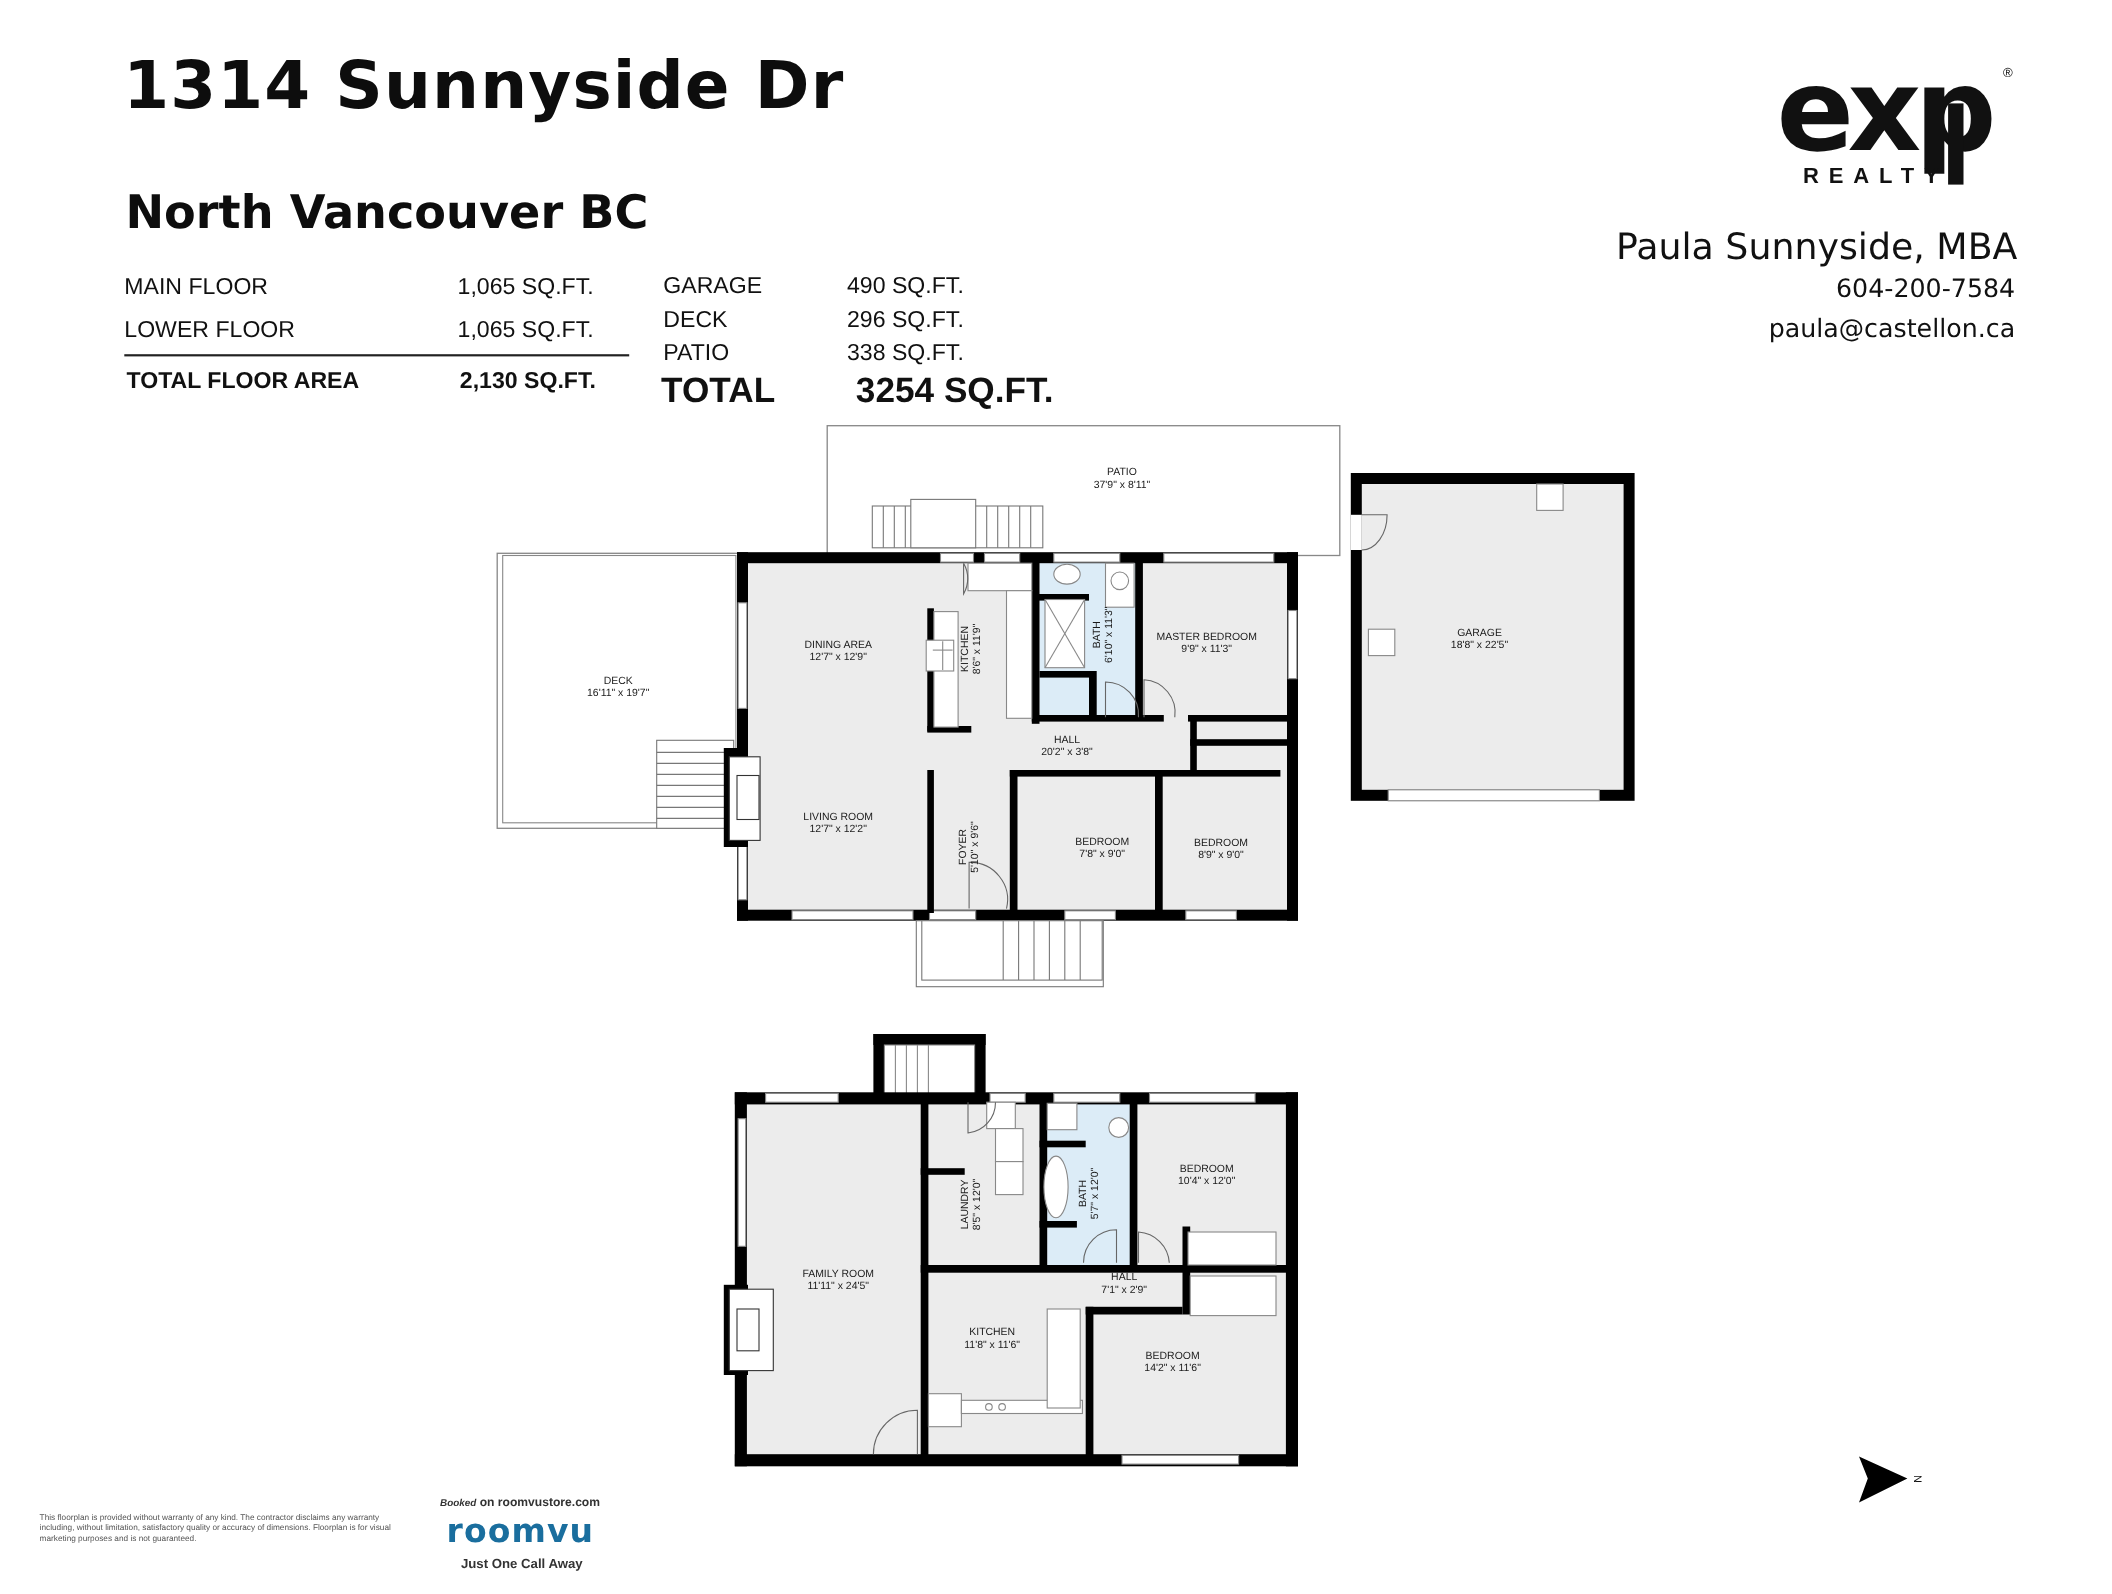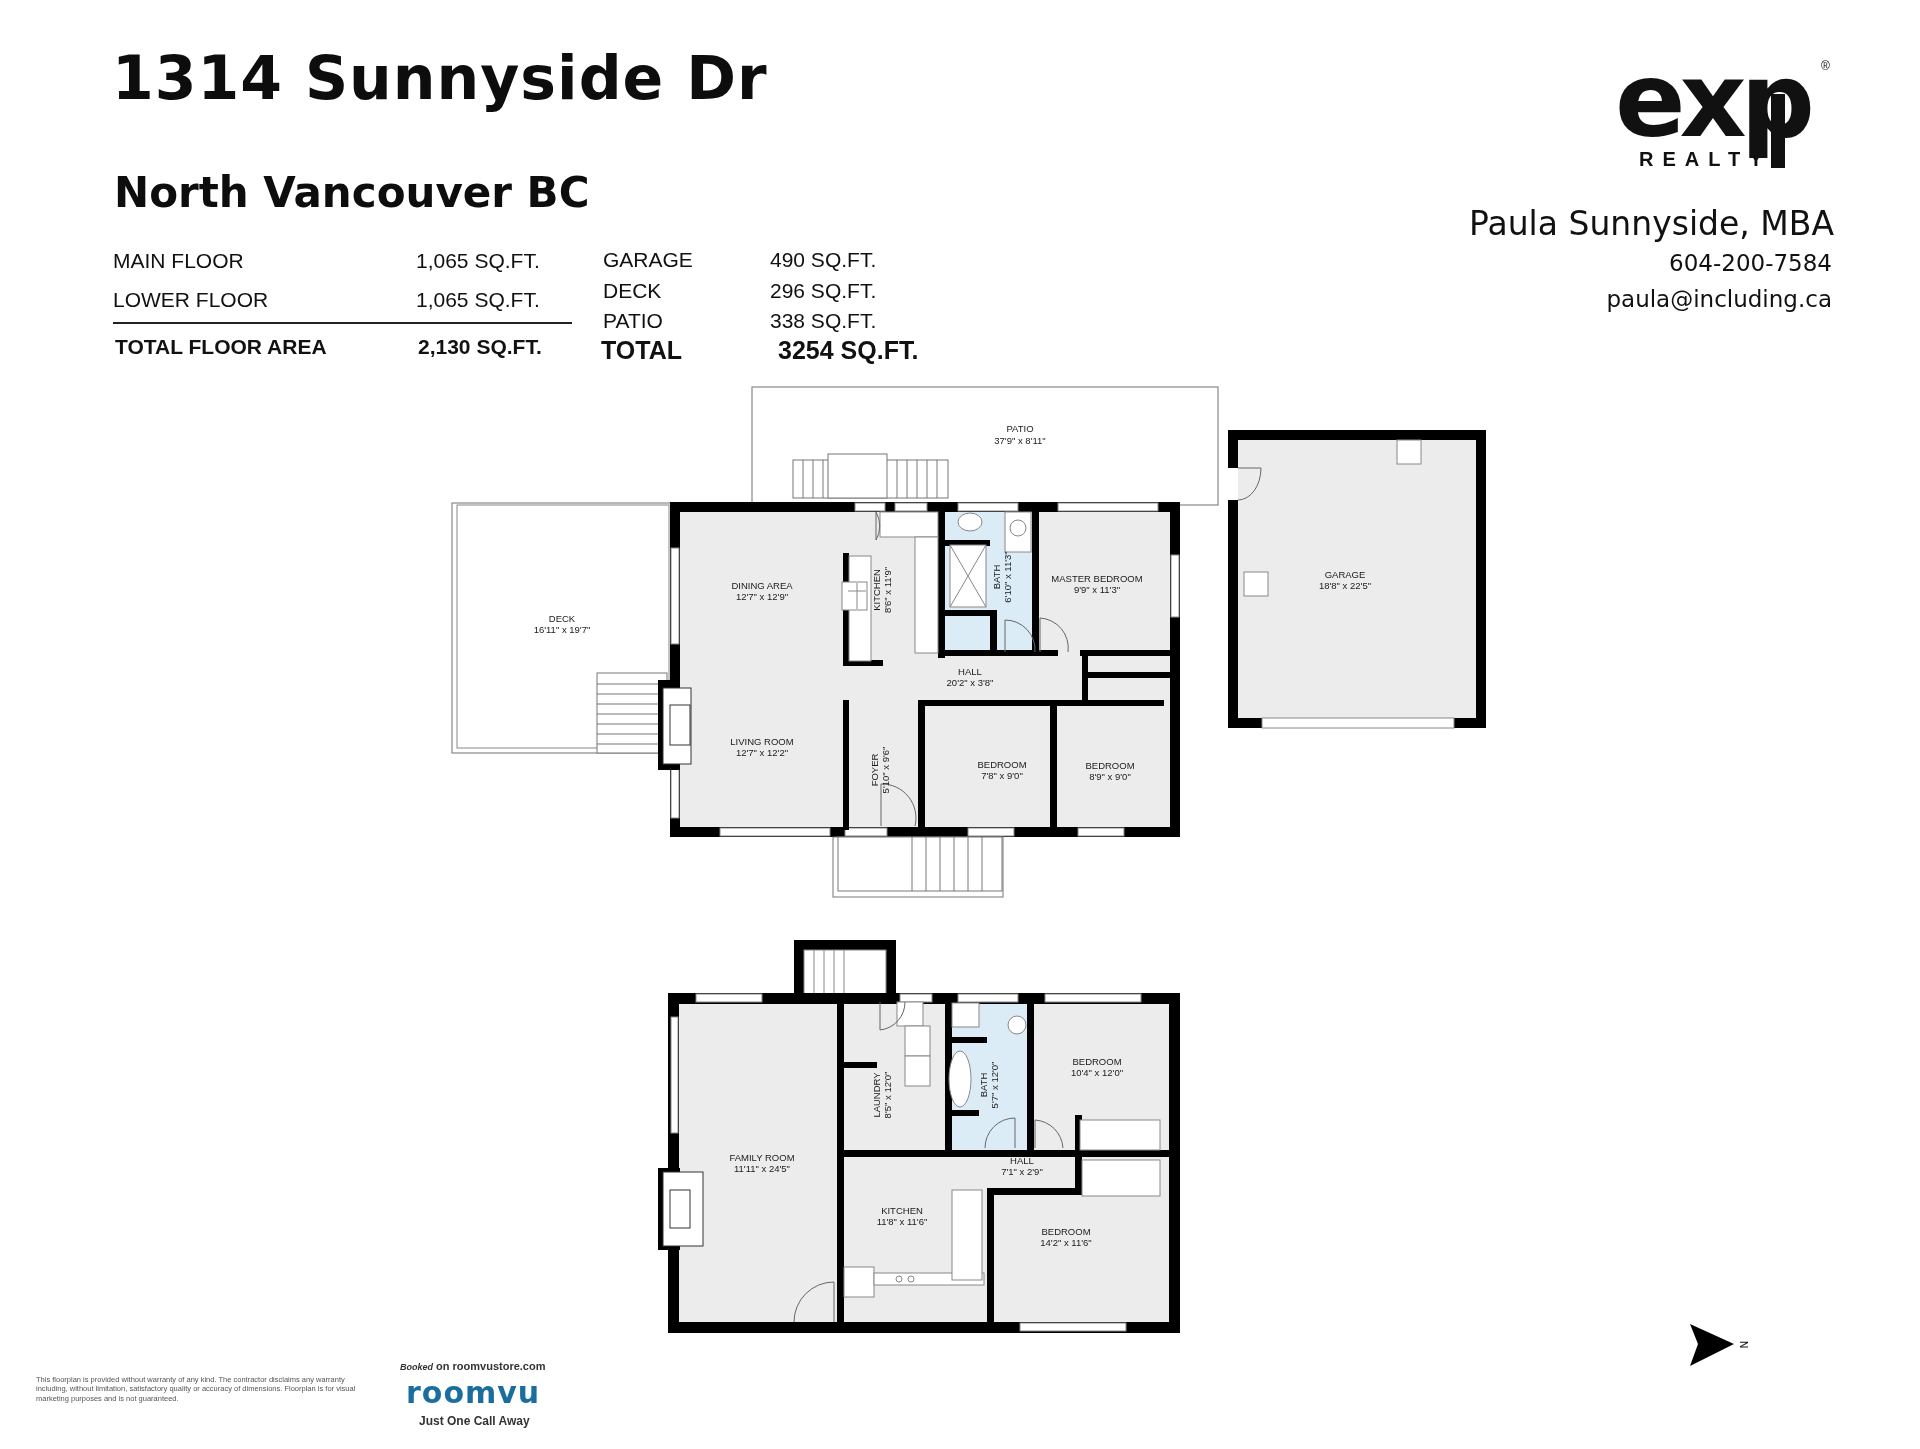--- a/index.html
+++ b/index.html
@@ -2,21 +2,21 @@
 <html><head>
 <meta charset="utf-8">
 <style>
   html, body { margin: 0; padding: 0; background: #ffffff; }
   body { width: 1920px; height: 1449px; position: relative; overflow: hidden; font-family: "Liberation Sans", sans-serif; color: #111; }
   .abs { position: absolute; }
   .title { left: 112px; top: 48px; font-size: 60px; font-weight: 700; letter-spacing: 1px; line-height: 1; color: #0d0d0d; font-family: "DejaVu Sans", sans-serif; }
   .subtitle { left: 114px; top: 172px; font-size: 42px; font-weight: 700; line-height: 1; color: #0d0d0d; font-family: "DejaVu Sans", sans-serif; }
   .area-row { font-size: 21px; color: #111; line-height: 1; }
   .area-row.bold { font-weight: 700; }
-  .area-row.total { font-size: 25px; font-weight: 700; }
+  .area-row.total { font-size: 32px; font-weight: 700; }
   .rule { left: 113px; top: 322px; width: 459px; height: 2px; background: #222; }
   .logo { left: 1615px; top: 56px; width: 220px; height: 112px; }
   .agent-name { right: 86px; top: 204px; font-size: 33px; color: #111; font-family: "DejaVu Sans", sans-serif; text-align: right; white-space: nowrap; }
   .agent-phone { right: 88px; top: 250px; font-size: 23px; color: #111; font-family: "DejaVu Sans", sans-serif; text-align: right; }
   .agent-email { right: 88px; top: 286px; font-size: 23px; color: #111; font-family: "DejaVu Sans", sans-serif; text-align: right; }
   .plan { left: 0; top: 0; width: 1920px; height: 1449px; }
   .room-label { font-family: "Liberation Sans", sans-serif; font-size: 9.5px; fill: #1a1a1a; text-anchor: middle; }
   .disclaimer { left: 36px; top: 1375px; width: 340px; font-size: 7.5px; color: #555; line-height: 1.25; }
   .booked { left: 400px; top: 1360px; font-size: 11px; font-weight: 700; color: #333; white-space: nowrap; }
   .booked i { font-style: italic; font-weight: 700; font-size: 9px; }
@@ -49,21 +49,21 @@
 
 <svg class="abs logo" viewBox="0 0 220 112">
   <text x="0" y="80" font-family="DejaVu Sans, sans-serif" font-size="104" font-weight="700" fill="#111" letter-spacing="-6">exp</text>
   <rect x="156" y="38" width="14" height="74" fill="#111"></rect>
   <text x="24" y="110" font-family="Liberation Sans, sans-serif" font-size="20" font-weight="700" fill="#111" letter-spacing="9">REALTY</text>
   <text x="206" y="14" font-family="Liberation Sans, sans-serif" font-size="12" fill="#111">®</text>
 </svg>
 
 <div class="abs agent-name">Paula Sunnyside, MBA</div>
 <div class="abs agent-phone">604-200-7584</div>
-<div class="abs agent-email">paula@including.ca</div>
+<div class="abs agent-email">paula@castellon.ca</div>
 
 <svg class="abs plan" viewBox="0 0 1920 1449">
 
   <g>
 
     <rect x="752" y="387" width="466" height="118" fill="#fff" stroke="#888" stroke-width="1.2"></rect>
 
     <g stroke="#777" stroke-width="1" fill="#fff">
       <rect x="793" y="460" width="155" height="38"></rect>
       <rect x="828" y="454" width="59" height="44"></rect>

